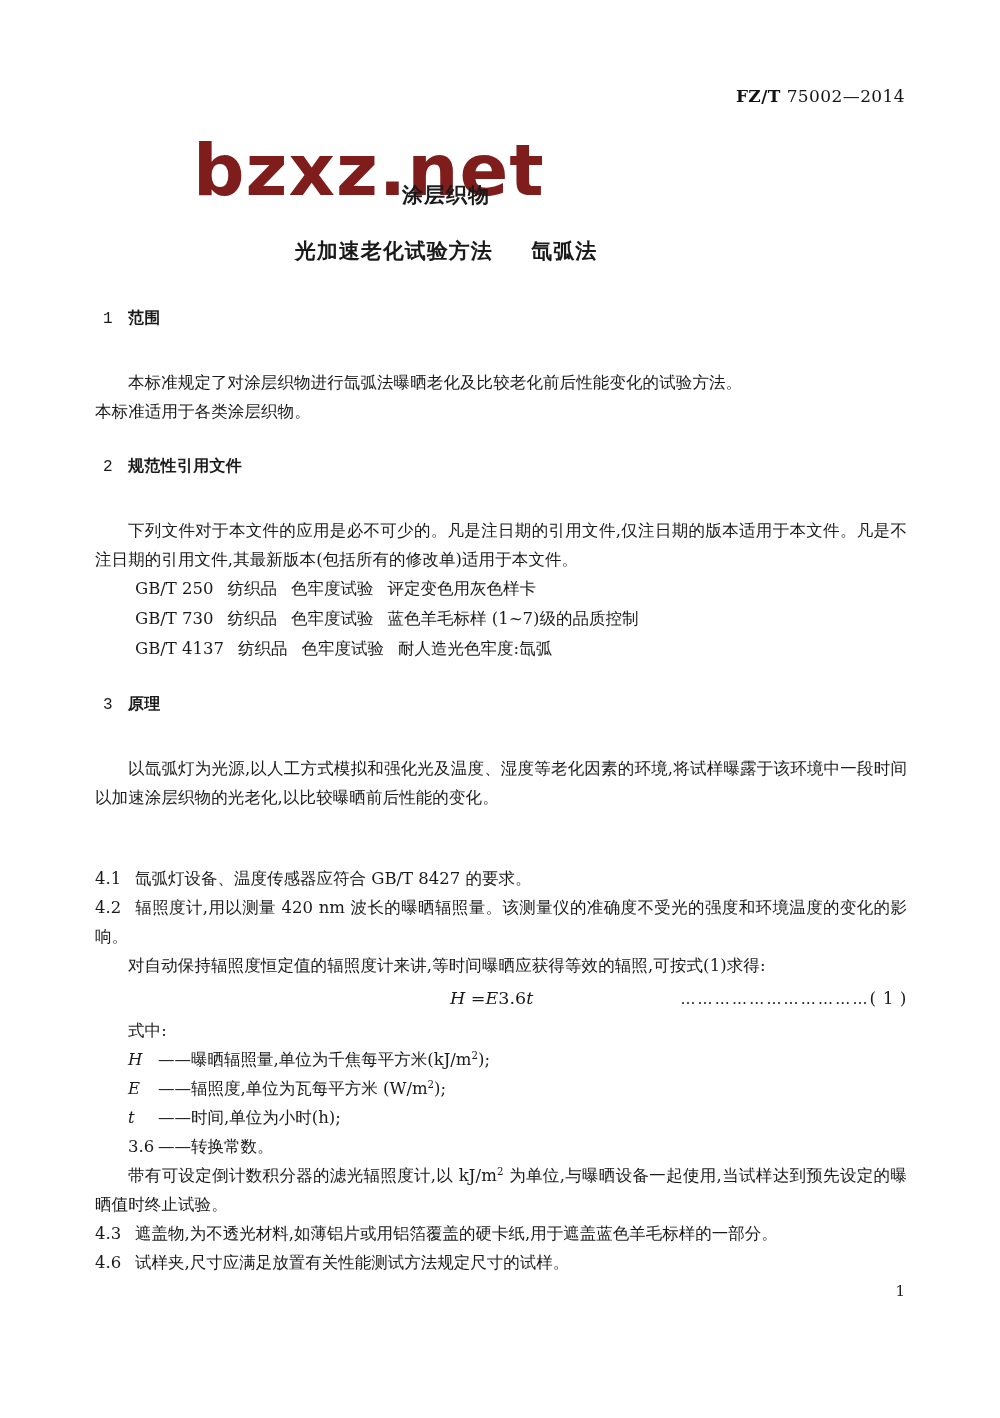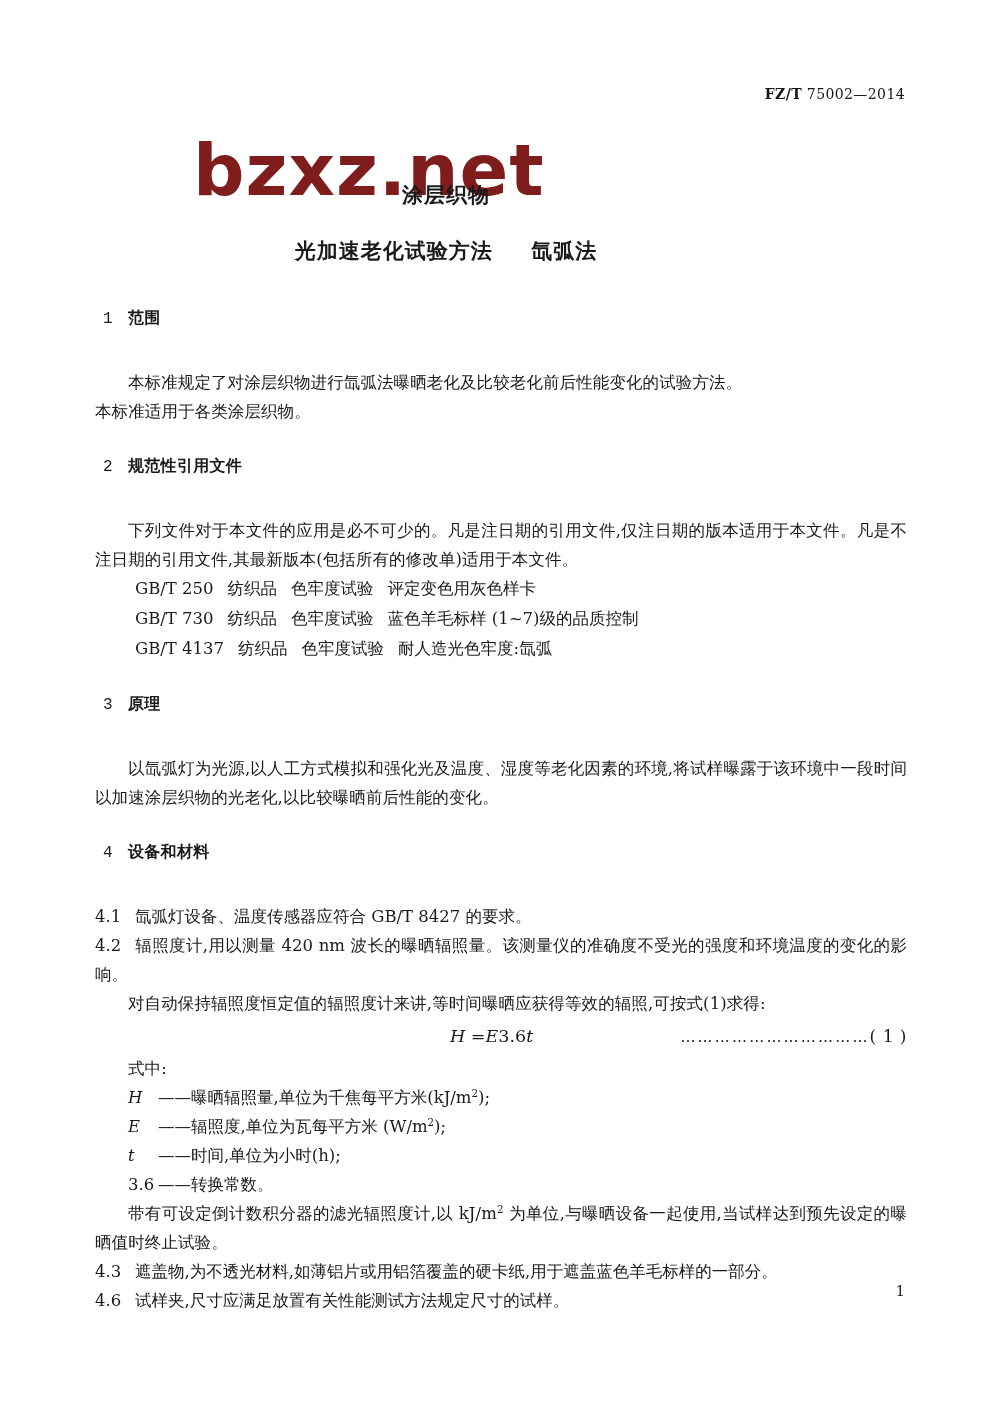--- a/index.html
+++ b/index.html
@@ -21,21 +21,21 @@
     width: 1000px;
     height: 1418px;
   }
 
   
   .std-header {
     position: absolute;
     top: 86px;
     right: 95px;
     font-family: "DejaVu Serif", "Liberation Serif", serif;
-    font-size: 14px;
+    font-size: 17px;
     letter-spacing: 0.4px;
     color: #141414;
     white-space: nowrap;
   }
   .std-header .code {
     font-weight: bold;
     font-family: "DejaVu Serif", "Liberation Serif", serif;
   }
   .std-header .num {
     font-weight: normal;
@@ -268,23 +268,20 @@
     <div class="spacer-md"></div>
 
     <h2 class="sec">
       <span class="n">3</span><span>原理</span>
     </h2>
     <div class="spacer-lg"></div>
     <p class="para indent">以氙弧灯为光源,以人工方式模拟和强化光及温度、湿度等老化因素的环境,将试样曝露于该环境中一段时间以加速涂层织物的光老化,以比较曝晒前后性能的变化。</p>
 
     <div class="spacer-md"></div>
 
-    <h2 class="sec">
-      <span class="n">4</span><span>设备和材料</span>
-    </h2>
     <div class="spacer-lg"></div>
 
     <p class="hang">
       <span class="clauseno">4.1</span><span>氙弧灯设备、温度传感器应符合 GB/T 8427 的要求。</span>
     </p>
 
     <p class="hang">
       <span class="clauseno">4.2</span><span>辐照度计,用以测量 420 nm 波长的曝晒辐照量。该测量仪的准确度不受光的强度和环境温度的变化的影响。</span>
     </p>
 

